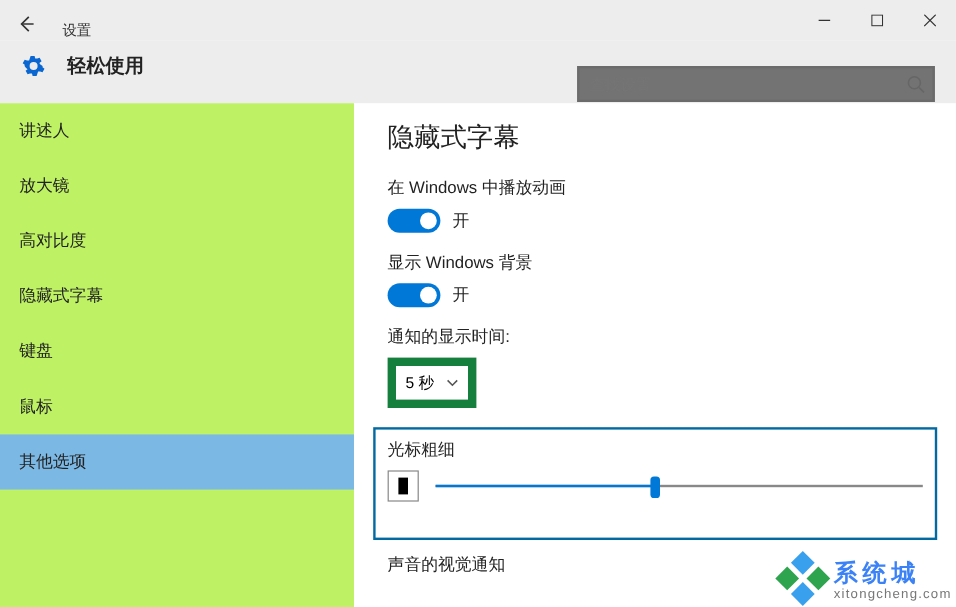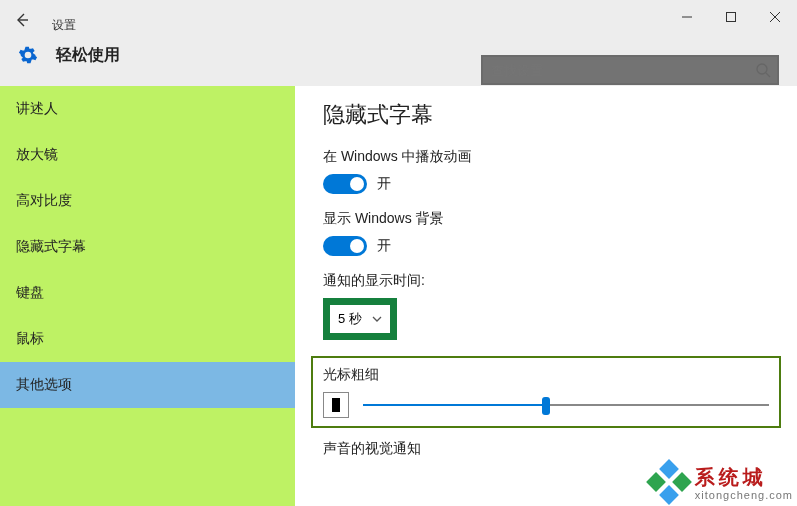--- a/index.html
+++ b/index.html
@@ -36,34 +36,34 @@
 .toggle .track { width: 44px; height: 20px; border-radius: 10px; background: #0078d7; position: relative; }
 .toggle .thumb { position: absolute; right: 3px; top: 3px; width: 14px; height: 14px; border-radius: 50%; background: #fff; }
 .toggle .state { font-size: 14px; color: #222; }
 
 
 .select { display: inline-flex; align-items: center; justify-content: space-between; border: 7px solid #15803d; padding: 5px 8px; font-size: 13px; min-width: 62px; gap: 10px; }
 .select.wide { min-width: 186px; }
 .chev { width: 10px; height: 10px; }
 
 
-.redbox { border: 2px solid #4d7c0f; padding: 8px 10px 8px 10px; margin: 0 -12px 12px -12px; }
+.redbox { border: 2px solid #0369a1; padding: 8px 10px 30px 10px; margin: 0 -12px 12px -12px; }
 .cursrow { display: flex; align-items: center; gap: 14px; margin-top: 6px; }
 .cursbox { width: 26px; height: 26px; border: 1px solid #888; display: flex; align-items: center; justify-content: center; }
 .cursbox .bar { width: 8px; height: 14px; background: #000; }
 .slider { position: relative; flex: 1; height: 24px; }
 .slider .rail { position: absolute; left: 0; right: 0; top: 11px; height: 2px; background: #888; }
 .slider .fill { position: absolute; left: 0; top: 11px; height: 2px; background: #0078d7; }
 .slider .knob { position: absolute; top: 4px; width: 8px; height: 18px; background: #0078d7; border-radius: 3px; transform: translateX(-50%); }
 
 
 .watermark { position: absolute; right: 4px; bottom: 4px; display: flex; align-items: center; gap: 6px; }
 .watermark .logo { width: 40px; height: 40px; position: relative; }
 .watermark .logo .d { position: absolute; width: 14px; height: 14px; transform: rotate(45deg); }
-.watermark .txt1 { font-size: 20px; font-weight: 700; letter-spacing: 4px; color: #b91c1c; }
+.watermark .txt1 { font-size: 20px; font-weight: 700; letter-spacing: 4px; color: #3b82f6; }
 .watermark .txt2 { font-size: 11px; color: #777; letter-spacing: 1px; margin-top: -2px; }
 </style>
 </head>
 <body>
 
 <div class="titlebar">
   <div class="back">
     <svg width="16" height="16" viewBox="0 0 16 16">
         <path d="M10 2 L4 8 L10 14" stroke="#333" stroke-width="1.4" fill="none"></path>
         <path d="M4 8 H14" stroke="#333" stroke-width="1.4"></path>

